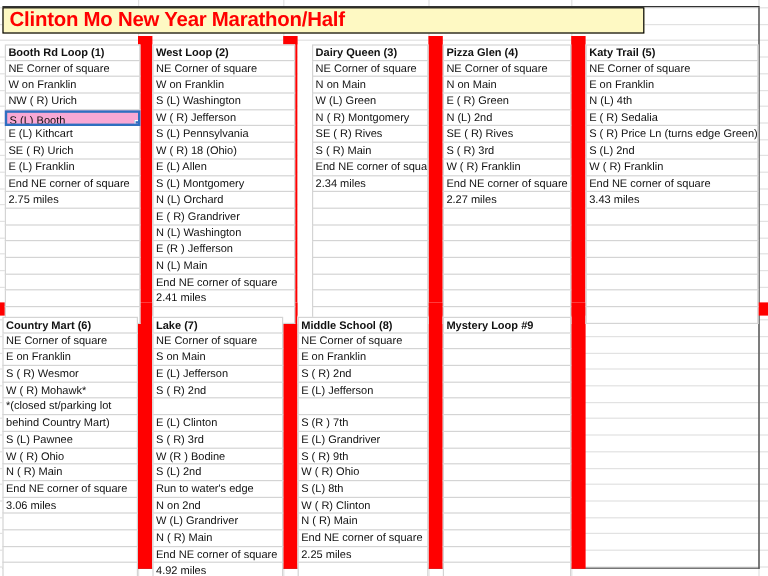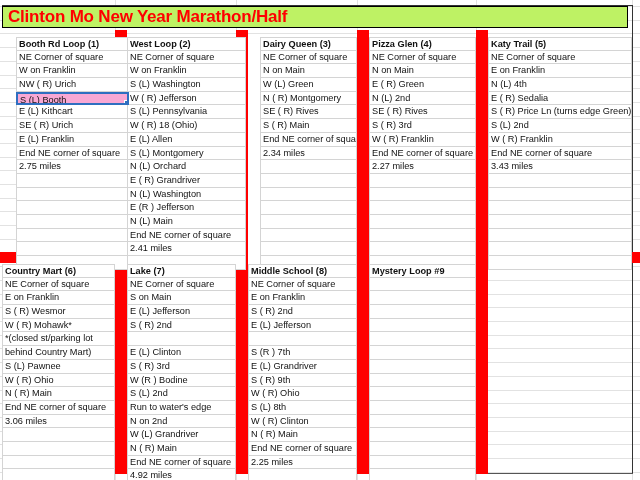--- a/index.html
+++ b/index.html
@@ -34,25 +34,25 @@
     top: 0;
     width: 1px;
     background: #e2e2e2;
   }
 
   
   #title-box {
     position: absolute;
     left: 2px;
     top: 6px;
-    width: 626px;
+    width: 535px;
     height: 22px;
     border: 1px solid #000000;
     box-sizing: border-box;
-    background: #bef264;
+    background: #fef9c3;
     overflow: hidden;
     text-decoration: underline;
   }
   #title-text {
     position: absolute;
     left: 5px;
     top: 0px;
     line-height: 20px;
     font-size: 17px;
     font-weight: bold;
@@ -203,21 +203,21 @@
       <div class="sep-v" style="left: 357px; top: 30px; width: 12px; height: 222px; background: rgb(255, 0, 0);"></div>
       <div class="sep-v" style="left: 476px; top: 30px; width: 12px; height: 222px; background: rgb(255, 0, 0);"></div>
       <div class="sep-v" style="left: 115px; top: 262px; width: 12px; height: 212px; background: rgb(255, 0, 0);"></div>
       <div class="sep-v" style="left: 236px; top: 262px; width: 12px; height: 212px; background: rgb(255, 0, 0);"></div>
       <div class="sep-v" style="left: 357px; top: 262px; width: 12px; height: 212px; background: rgb(255, 0, 0);"></div>
       <div class="sep-v" style="left: 476px; top: 262px; width: 12px; height: 212px; background: rgb(255, 0, 0);"></div>
       <div class="sep-h" style="top: 252px; height: 11px; background: rgb(255, 0, 0);"></div>
     </div>
 
   <div id="columns">
-      <div class="col" style="left: 16px; top: 37px; width: 113px;">
+      <div class="col" style="left: 4px; top: 37px; width: 113px;">
         <div class="cell head">Booth Rd Loop (1)</div>
         <div class="cell">NE Corner of square</div>
         <div class="cell">W on Franklin</div>
         <div class="cell">NW ( R) Urich</div>
         <div class="cell selected">S (L) Booth<span class="handle" style="background: rgb(47, 111, 192);"></span></div>
         <div class="cell">E (L) Kithcart</div>
         <div class="cell">SE ( R) Urich</div>
         <div class="cell">E (L) Franklin</div>
         <div class="cell">End NE corner of square</div>
         <div class="cell">2.75 miles</div>

